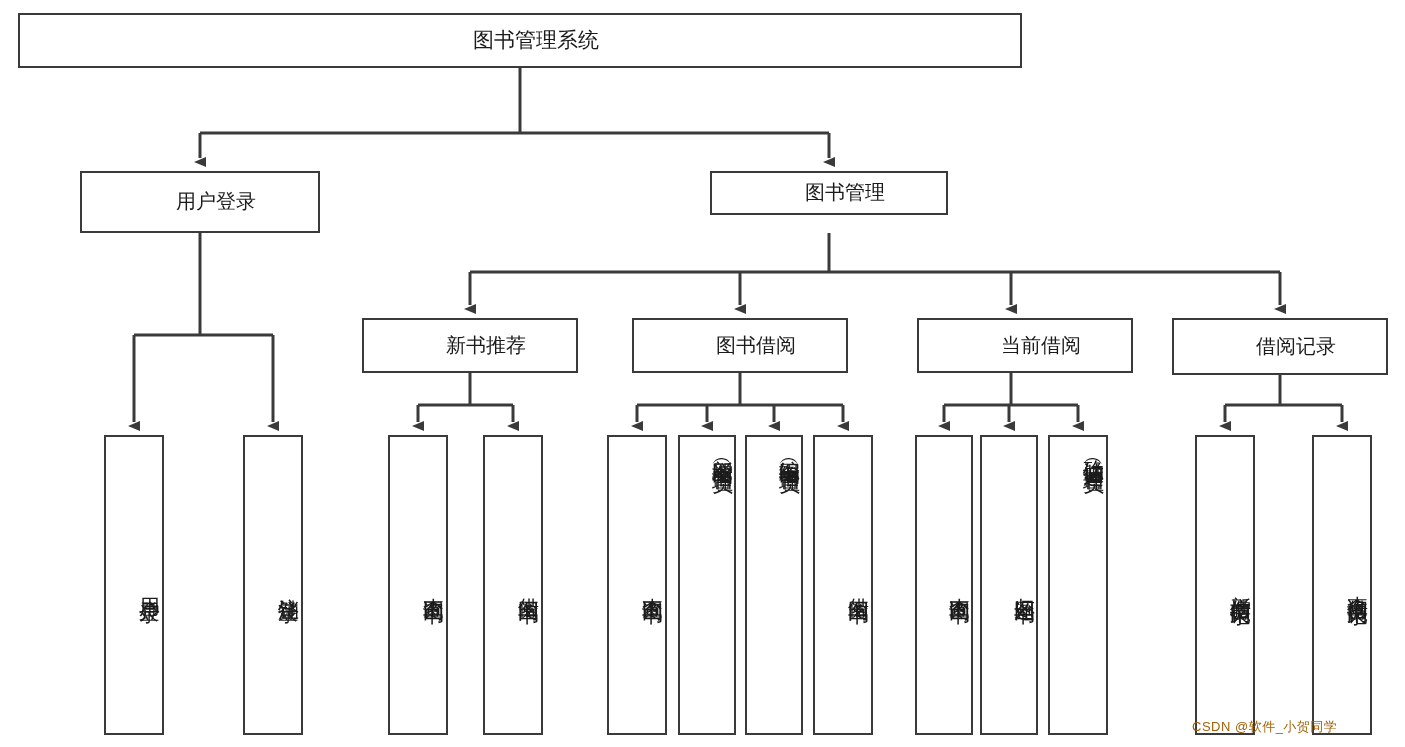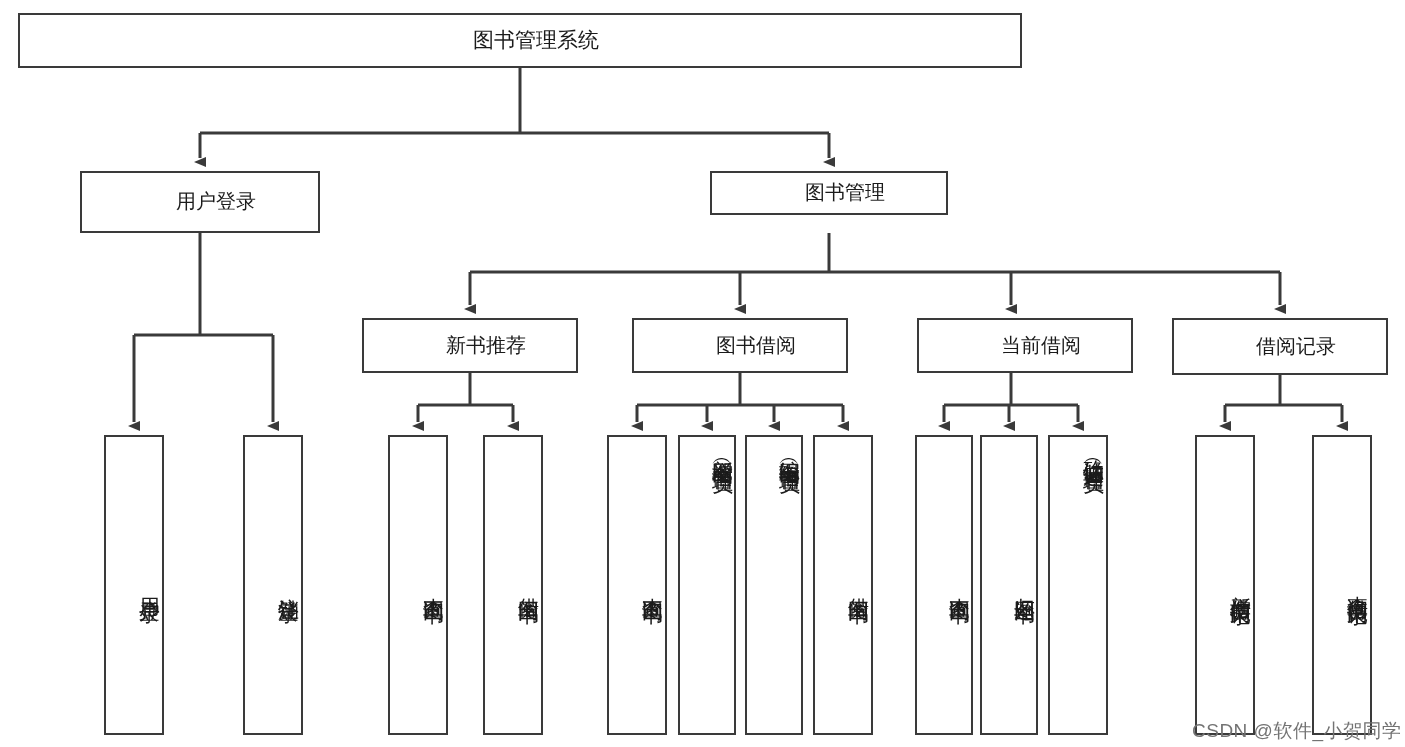--- a/index.html
+++ b/index.html
@@ -58,22 +58,22 @@
     letter-spacing: 2px;
     line-height: 1;
     white-space: nowrap;
   }
   .node-leaf.centered {
     align-items: center;
     padding-top: 0;
   }
   .watermark {
     position: absolute;
-    font-size: 19px;
-    color: #737373;
+    font-size: 13px;
+    color: #a16207;
     white-space: nowrap;
     letter-spacing: 0.5px;
   }
 </style>
 </head>
 <body>
 
 <div id="canvas">
 
   <svg id="wires" viewBox="0 0 1405 747" xmlns="http://www.w3.org/2000/svg">

